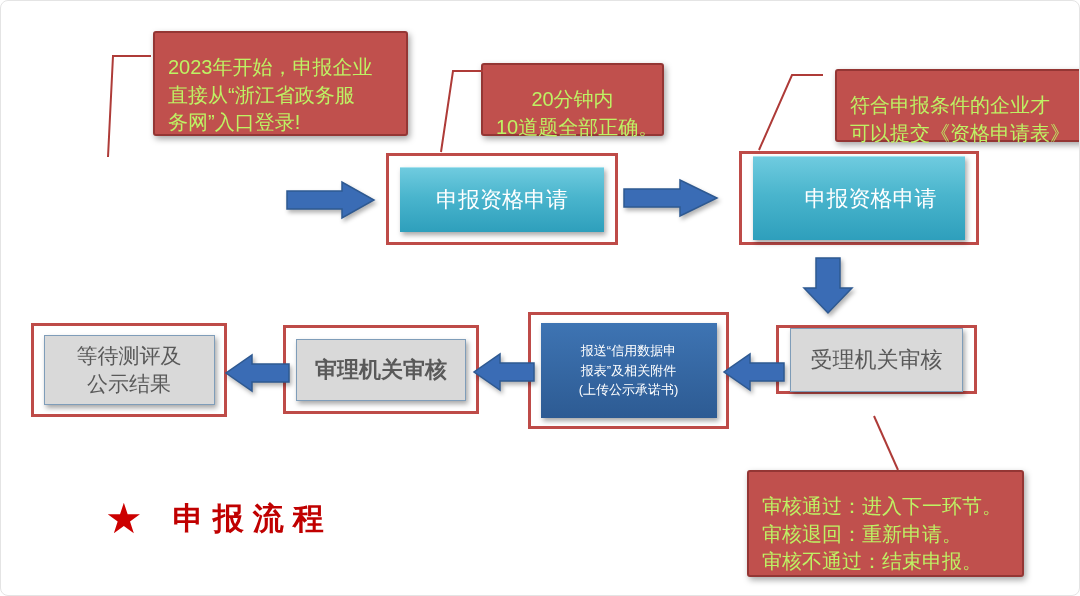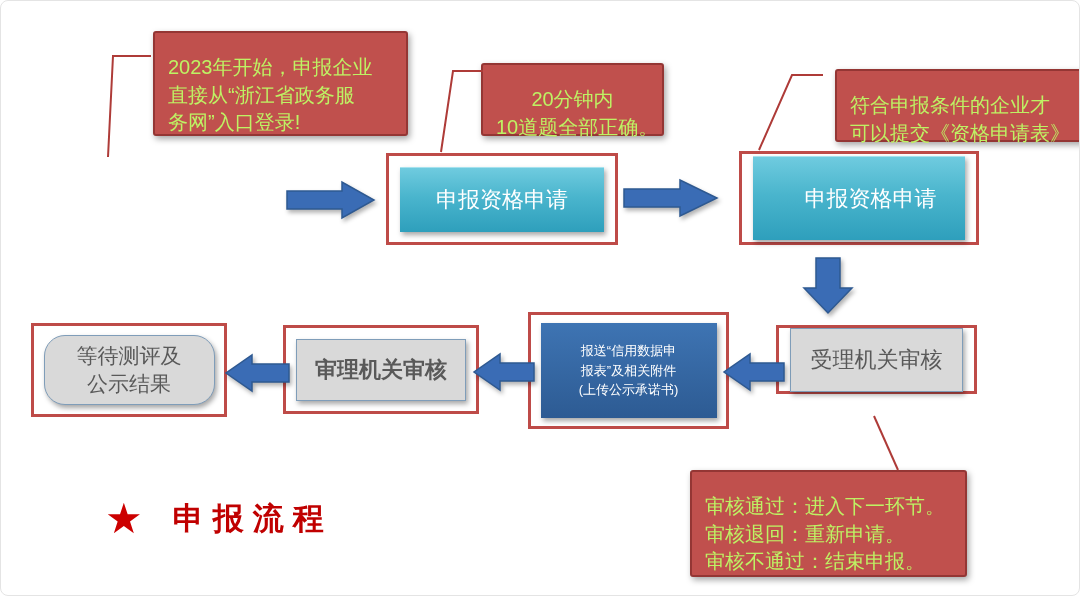--- a/index.html
+++ b/index.html
@@ -106,27 +106,27 @@
     </div>
   </div>
 
   <div class="outer" style="left:282px;top:324px;width:196px;height:89px;">
     <div class="node gray" style="width:170px;height:62px;font-weight:bold;">
       <span>审理机关审核</span>
     </div>
   </div>
 
   <div class="outer" style="left:30px;top:322px;width:196px;height:94px;">
-    <div class="node gray" style="width:171px;height:70px;border-radius:21px;">
+    <div class="node gray" style="width:171px;height:70px;">
       <div class="ln">等待测评及</div>
       <div class="ln">公示结果</div>
     </div>
   </div>
 
-  <div class="callout" style="left:689px;top:469px;width:277px;height:107px;">
+  <div class="callout" style="left:746px;top:469px;width:277px;height:107px;">
     <div class="ln">审核通过：进入下一环节。</div>
     <div class="ln">审核退回：重新申请。</div>
     <div class="ln">审核不通过：结束申报。</div>
   </div>
 
   <div class="flow-title">
     <span class="star">★</span>
     <span class="title-text">申报流程</span>
   </div>
 

